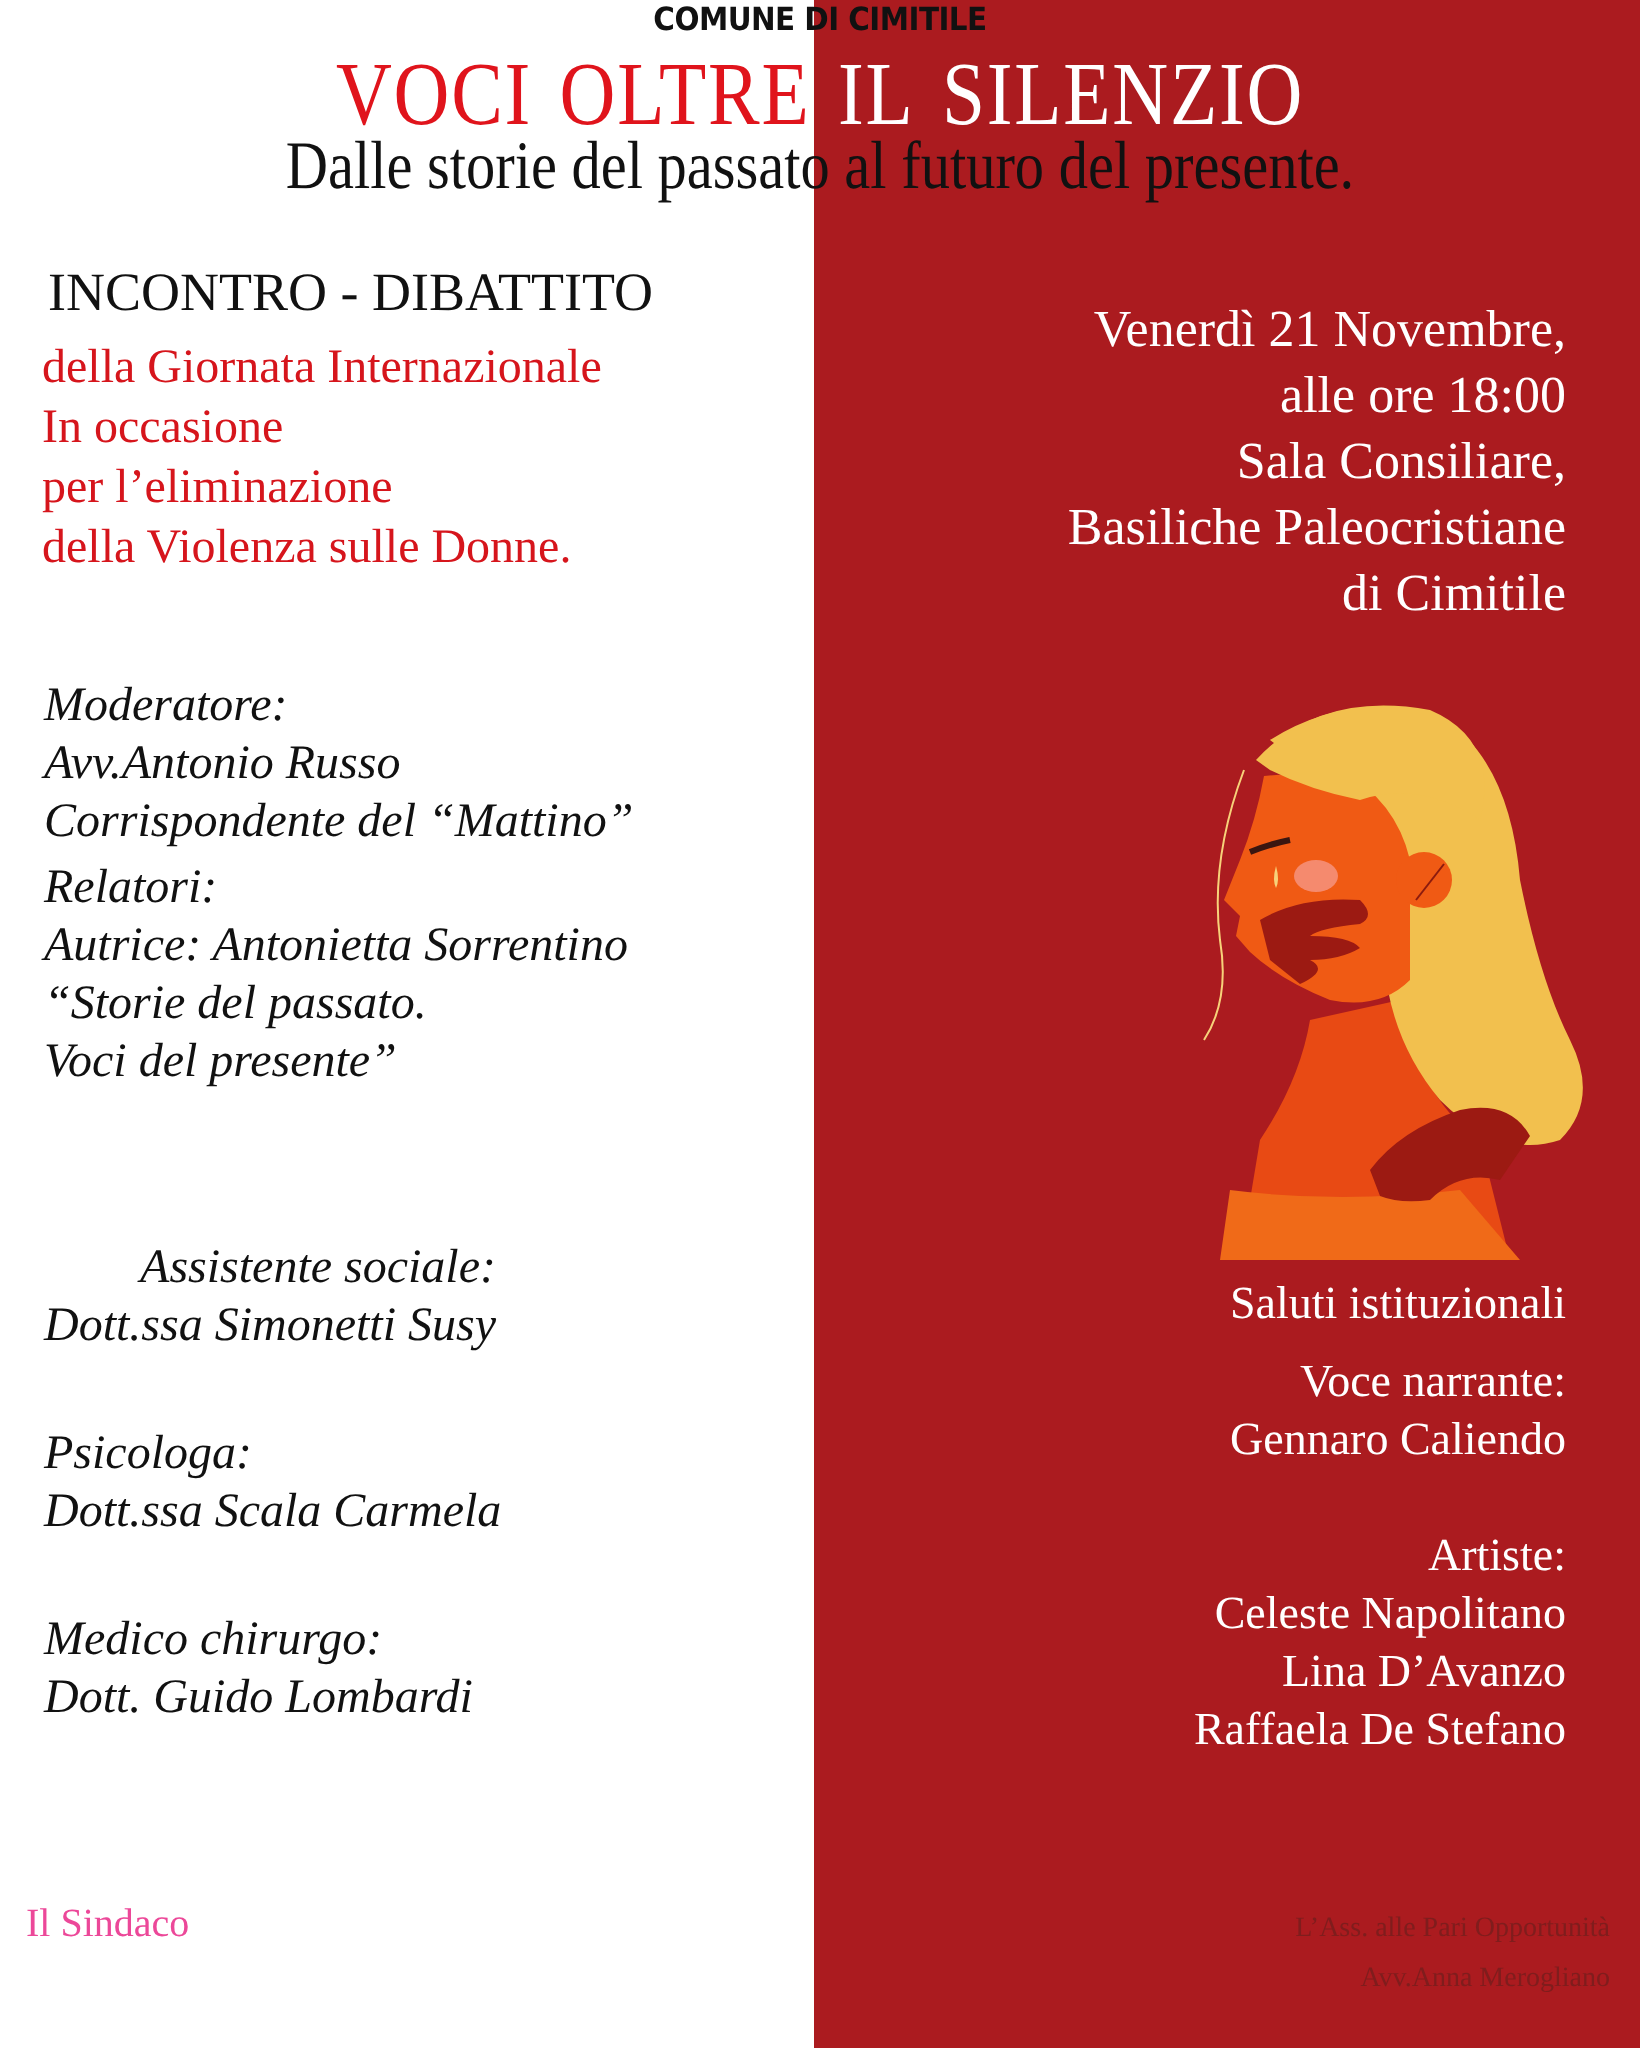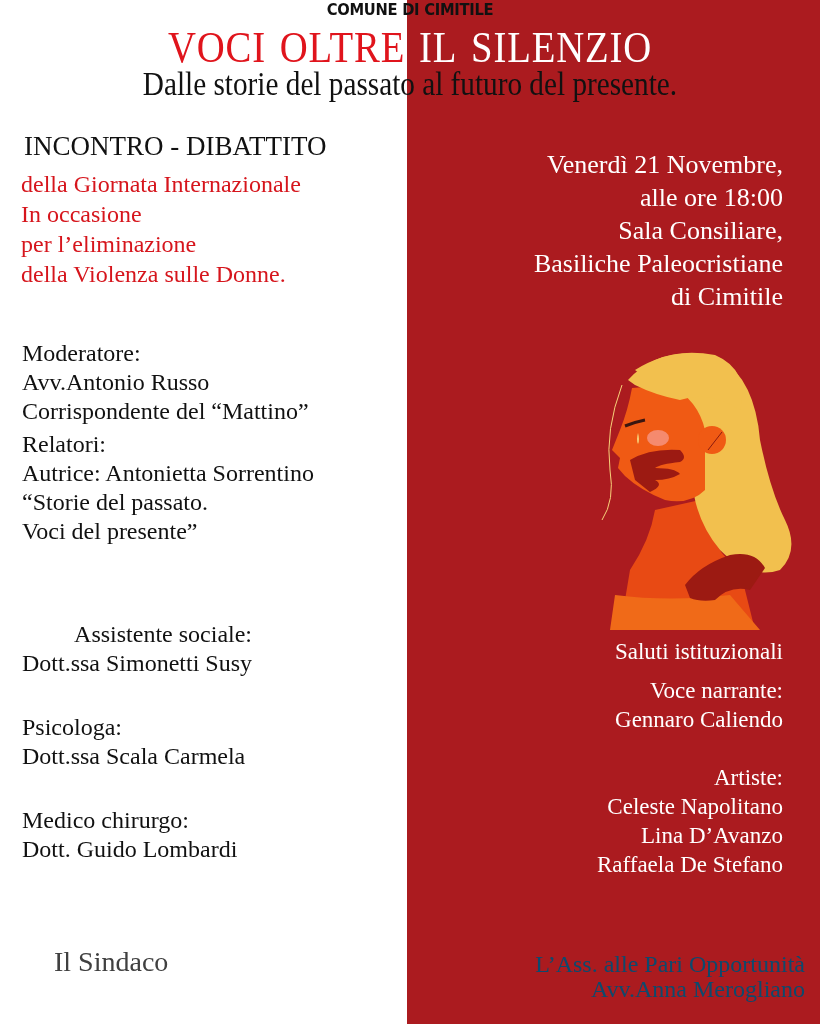--- a/index.html
+++ b/index.html
@@ -23,28 +23,28 @@
       transform: scaleX(0.86);
     }
     .title .red { color: #e0141c; }
     .title .white { color: #ffffff; }
     .title .sp { display: inline-block; width: 16px; }
     .subtitle {
       left: 0; width: 820px; top: 64px; text-align: center;
       font-size: 34px; line-height: 40px; color: #111;
       transform: scaleX(0.86);
     }
-    .left-block { left: 22px; color: #111; font-size: 24px; line-height: 29px; }
+    .left-block { left: 22px; color: #111; font-size: 24px; line-height: 29px; font-style: italic; }
     .incontro { left: 24px; top: 130px; font-size: 27px; line-height: 32px; color: #111; }
     .occasione { left: 21px; top: 169px; color: #d6151c; font-size: 24px; line-height: 30px; }
     .right-block { right: 37px; color: #fff; text-align: right; }
     .event { top: 148px; font-size: 26px; line-height: 33px; margin-left: 31px; }
     .right-small { font-size: 23px; line-height: 29px; }
-    .footer-left { left: 13px; top: 950px; font-size: 28px; line-height: 24px; color: #404040; margin-left: 41px; }
-    .footer-right { right: 15px; top: 952px; font-size: 24px; line-height: 25px; color: #0c4a6e; text-align: right; }
+    .footer-left { left: 13px; top: 950px; font-size: 20px; line-height: 24px; color: #ec4899; }
+    .footer-right { right: 15px; top: 952px; font-size: 14px; line-height: 25px; color: #7f1d1d; text-align: right; }
     .illus { position: absolute; left: 580px; top: 340px; width: 230px; height: 290px; }
     .ln { display: block; }
   </style>
 </head>
 <body>
 
 <div class="bg-left"></div>
 <div class="bg-right"></div>
 
 <div class="abs comune">COMUNE DI CIMITILE</div>

